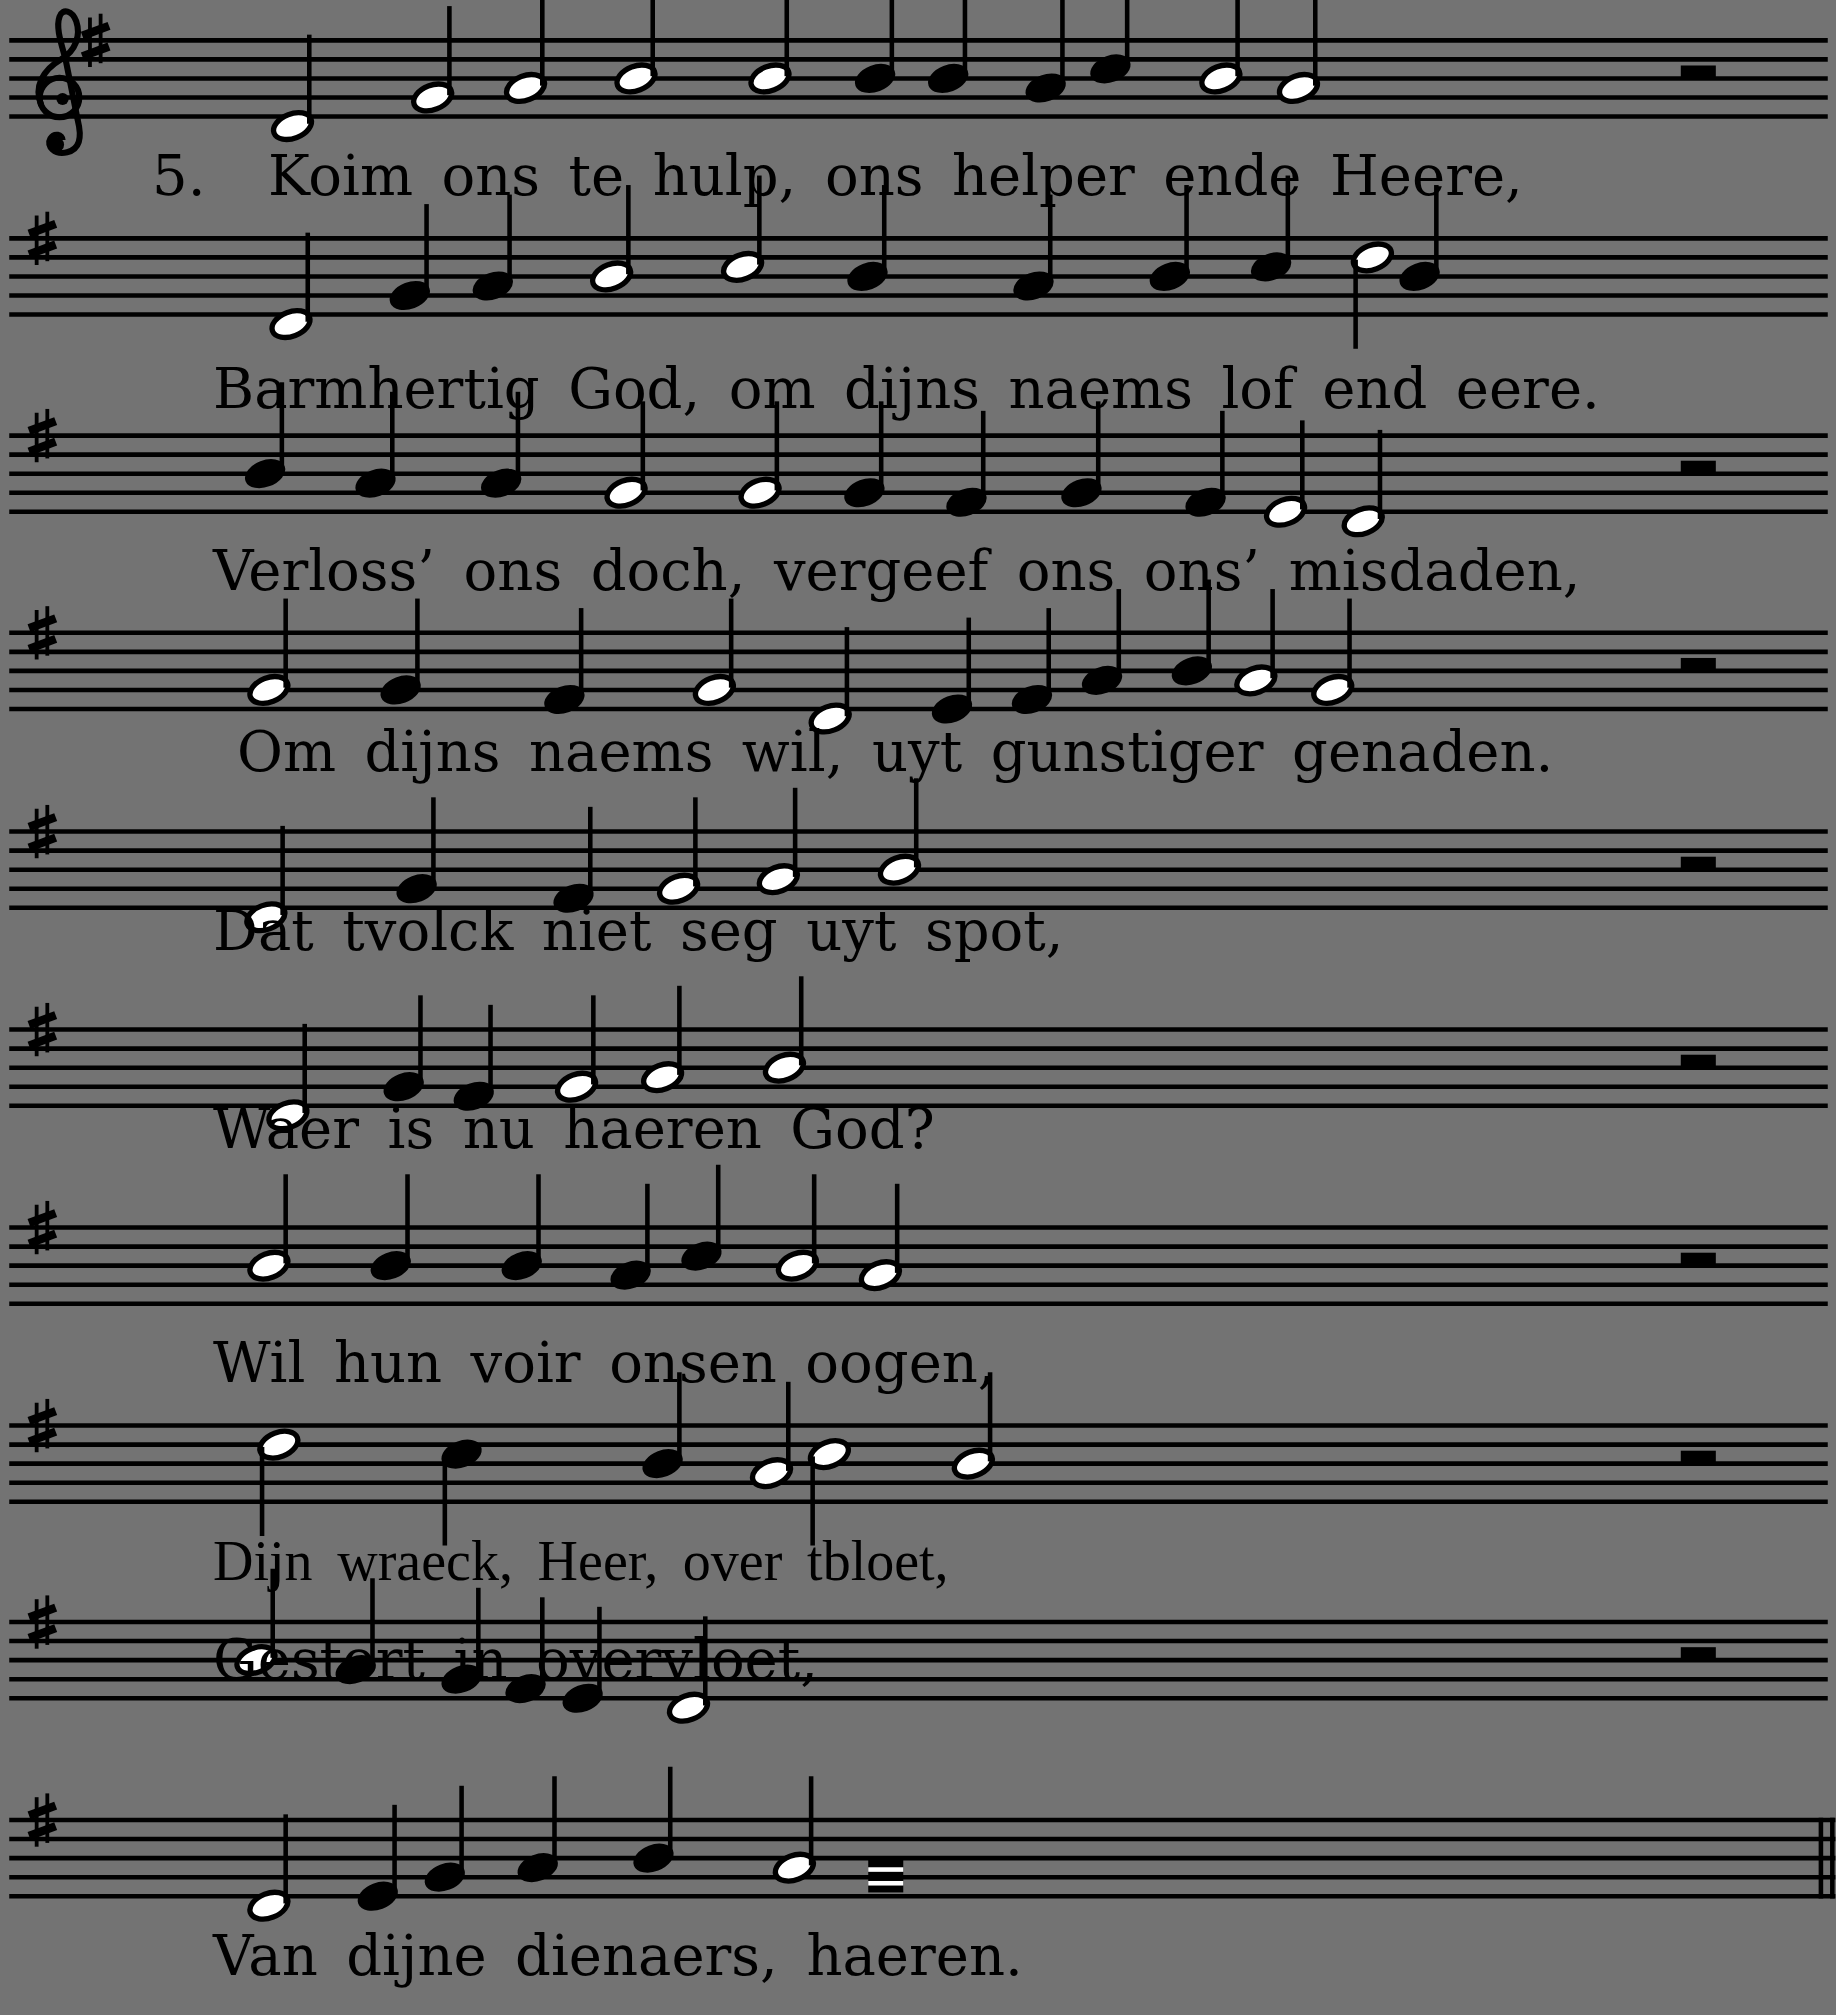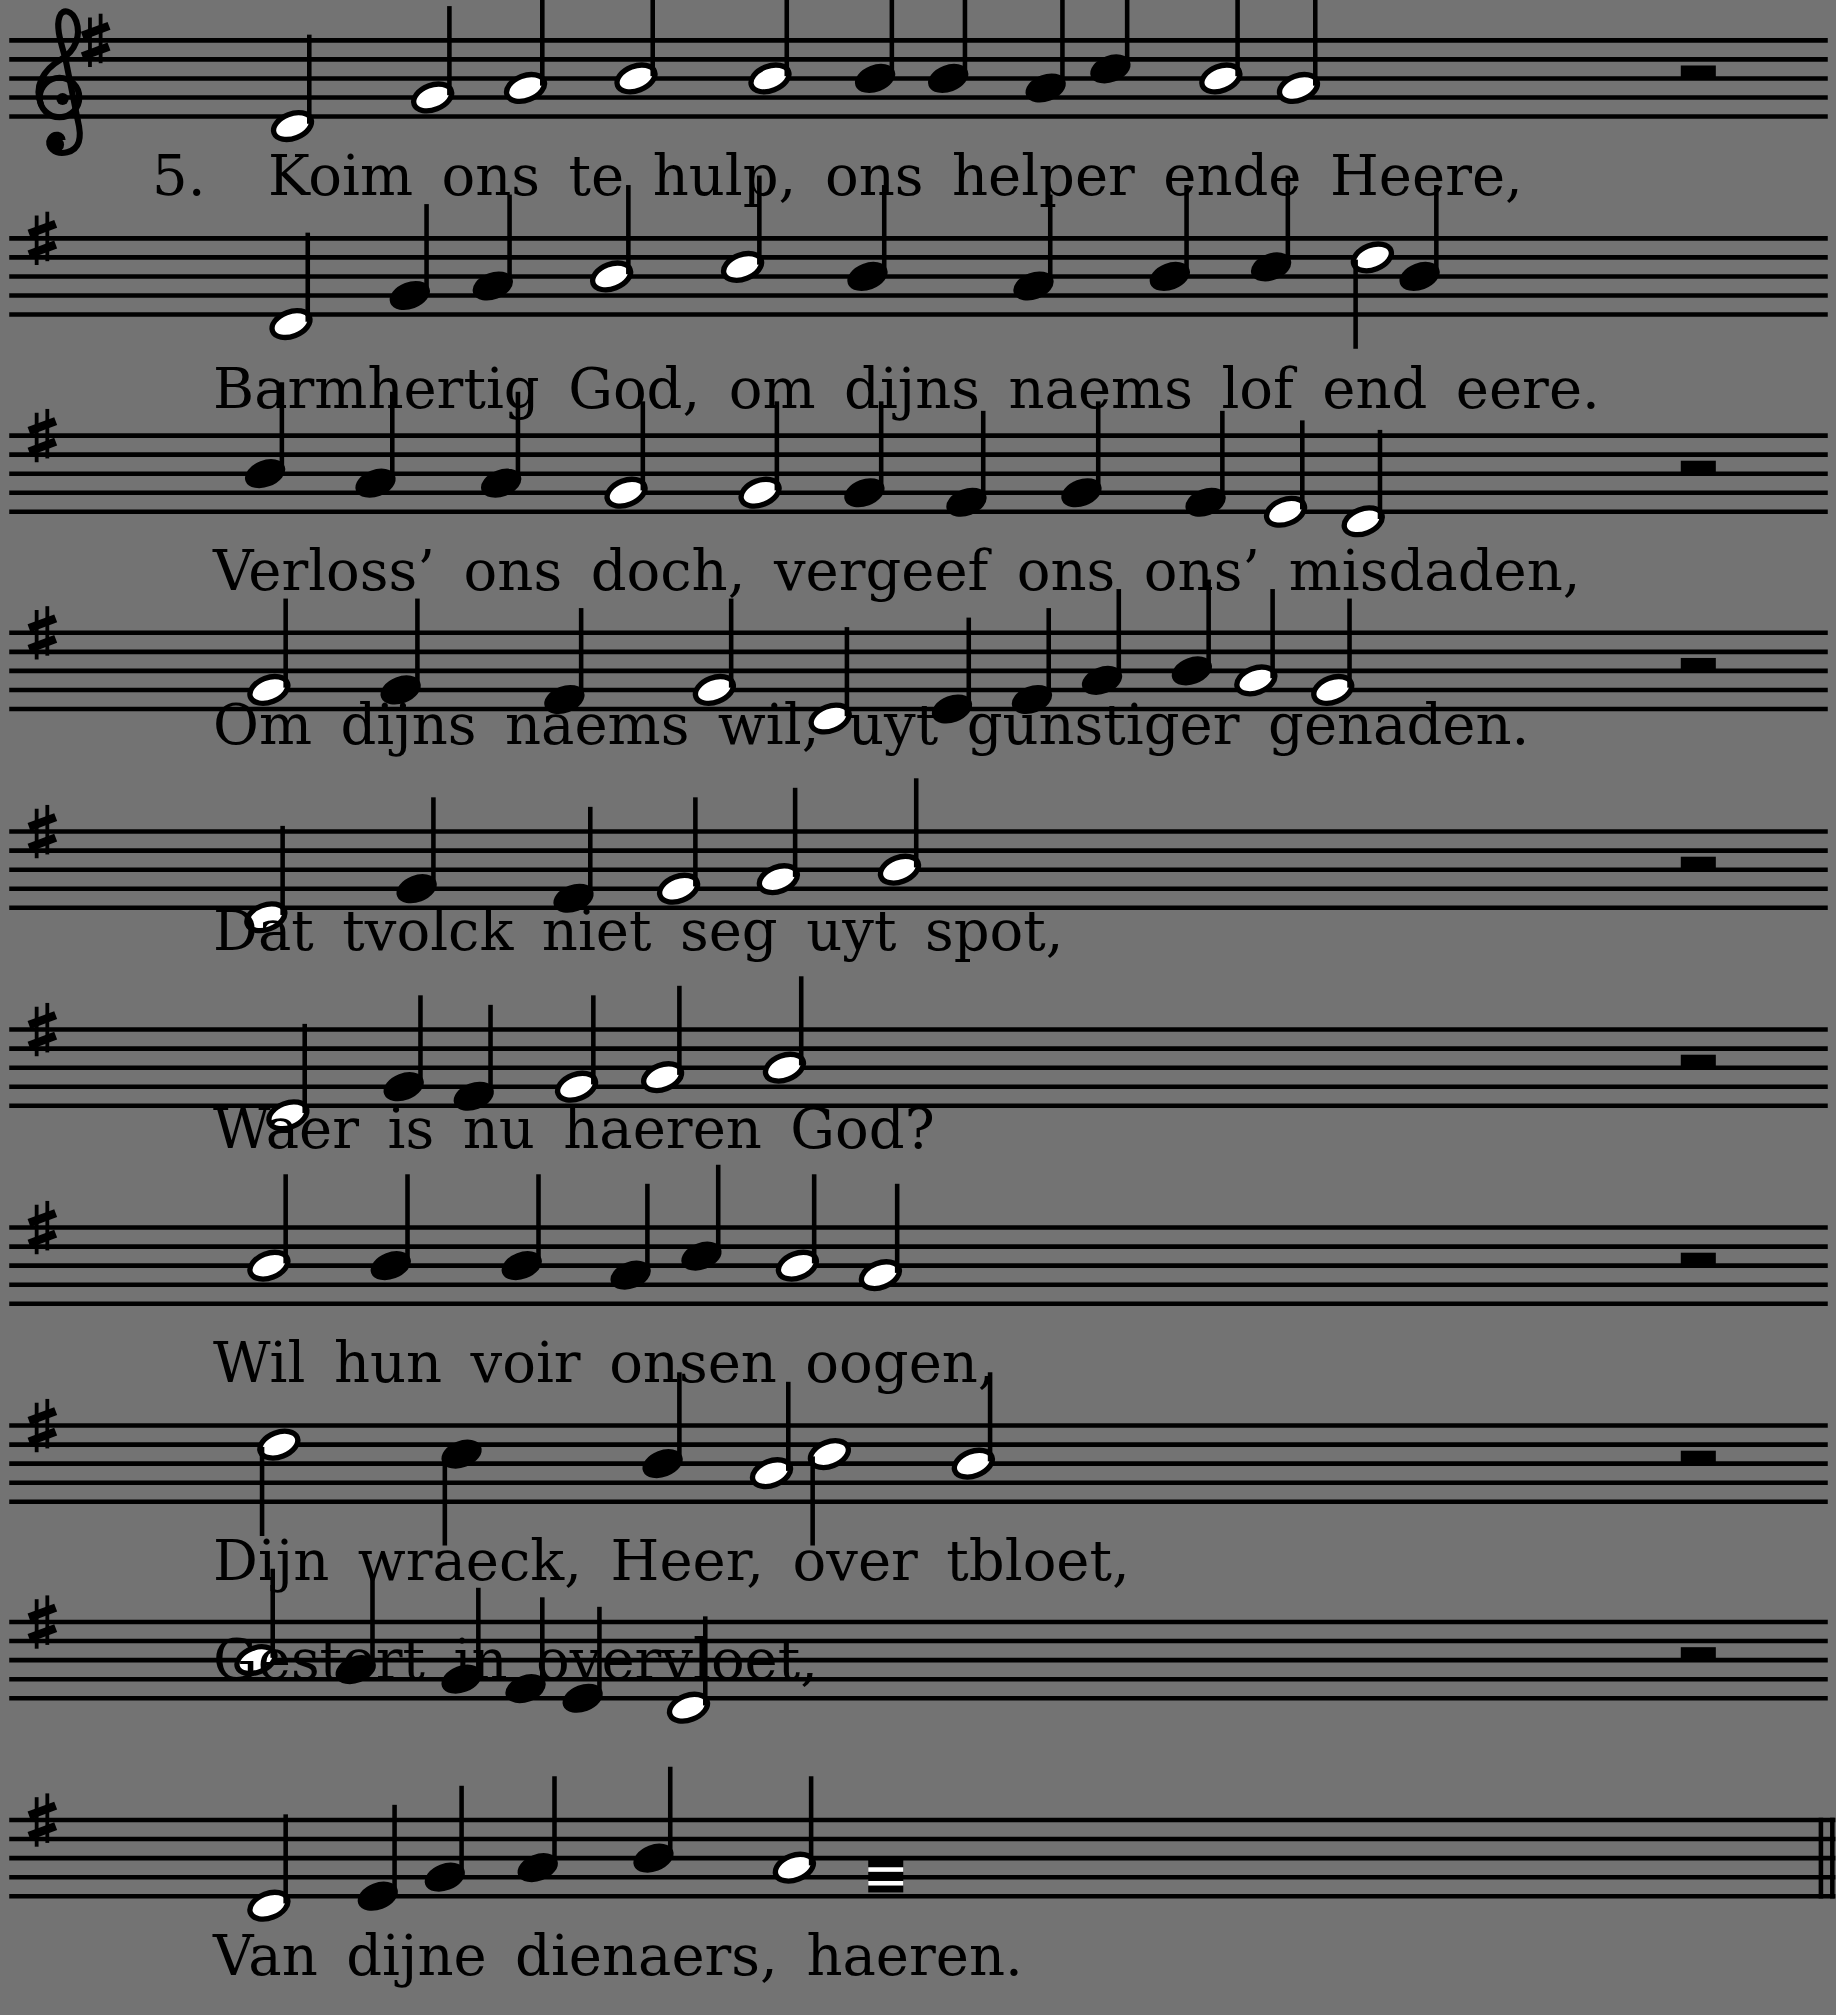--- a/index.html
+++ b/index.html
@@ -491,21 +491,21 @@
         <line x1="2391" y1="2387" x2="2391" y2="2493" stroke="#000000" stroke-width="6"></line>
         <line x1="2406" y1="2387" x2="2406" y2="2493" stroke="#000000" stroke-width="6"></line>
       </g>
     </svg>
 
   <div class="lyric first" style="top: 147px;">
     <span class="verse-num">5.</span><span>Koim ons te hulp, ons helper ende Heere,</span>
   </div>
   <div class="lyric" style="top: 360px;"><span>Barmhertig God, om dijns naems lof end eere.</span></div>
   <div class="lyric" style="top: 542px;"><span>Verloss’ ons doch, vergeef ons ons’ misdaden,</span></div>
-  <div class="lyric" style="top: 696px;"><span>Om dijns naems wil, uyt gunstiger genaden.</span></div>
+  <div class="lyric" style="top: 723px; margin-left: 24px;"><span>Om dijns naems wil, uyt gunstiger genaden.</span></div>
   <div class="lyric" style="top: 902px;"><span>Dat tvolck niet seg uyt spot,</span></div>
   <div class="lyric" style="top: 1100px;"><span>Waer is nu haeren God?</span></div>
   <div class="lyric" style="top: 1334px;"><span>Wil hun voir onsen oogen,</span></div>
-  <div class="lyric" style="top: 1532px;"><span>Dijn wraeck, Heer, over tbloet,</span></div>
+  <div class="lyric" style="top: 1532px; font-family: Liberation Serif, serif;"><span>Dijn wraeck, Heer, over tbloet,</span></div>
   <div class="lyric" style="top: 1631px;"><span>Gestort in overvloet,</span></div>
   <div class="lyric" style="top: 1927px;"><span>Van dijne dienaers, haeren.</span></div>
 </div>
 
 
 </body></html>

